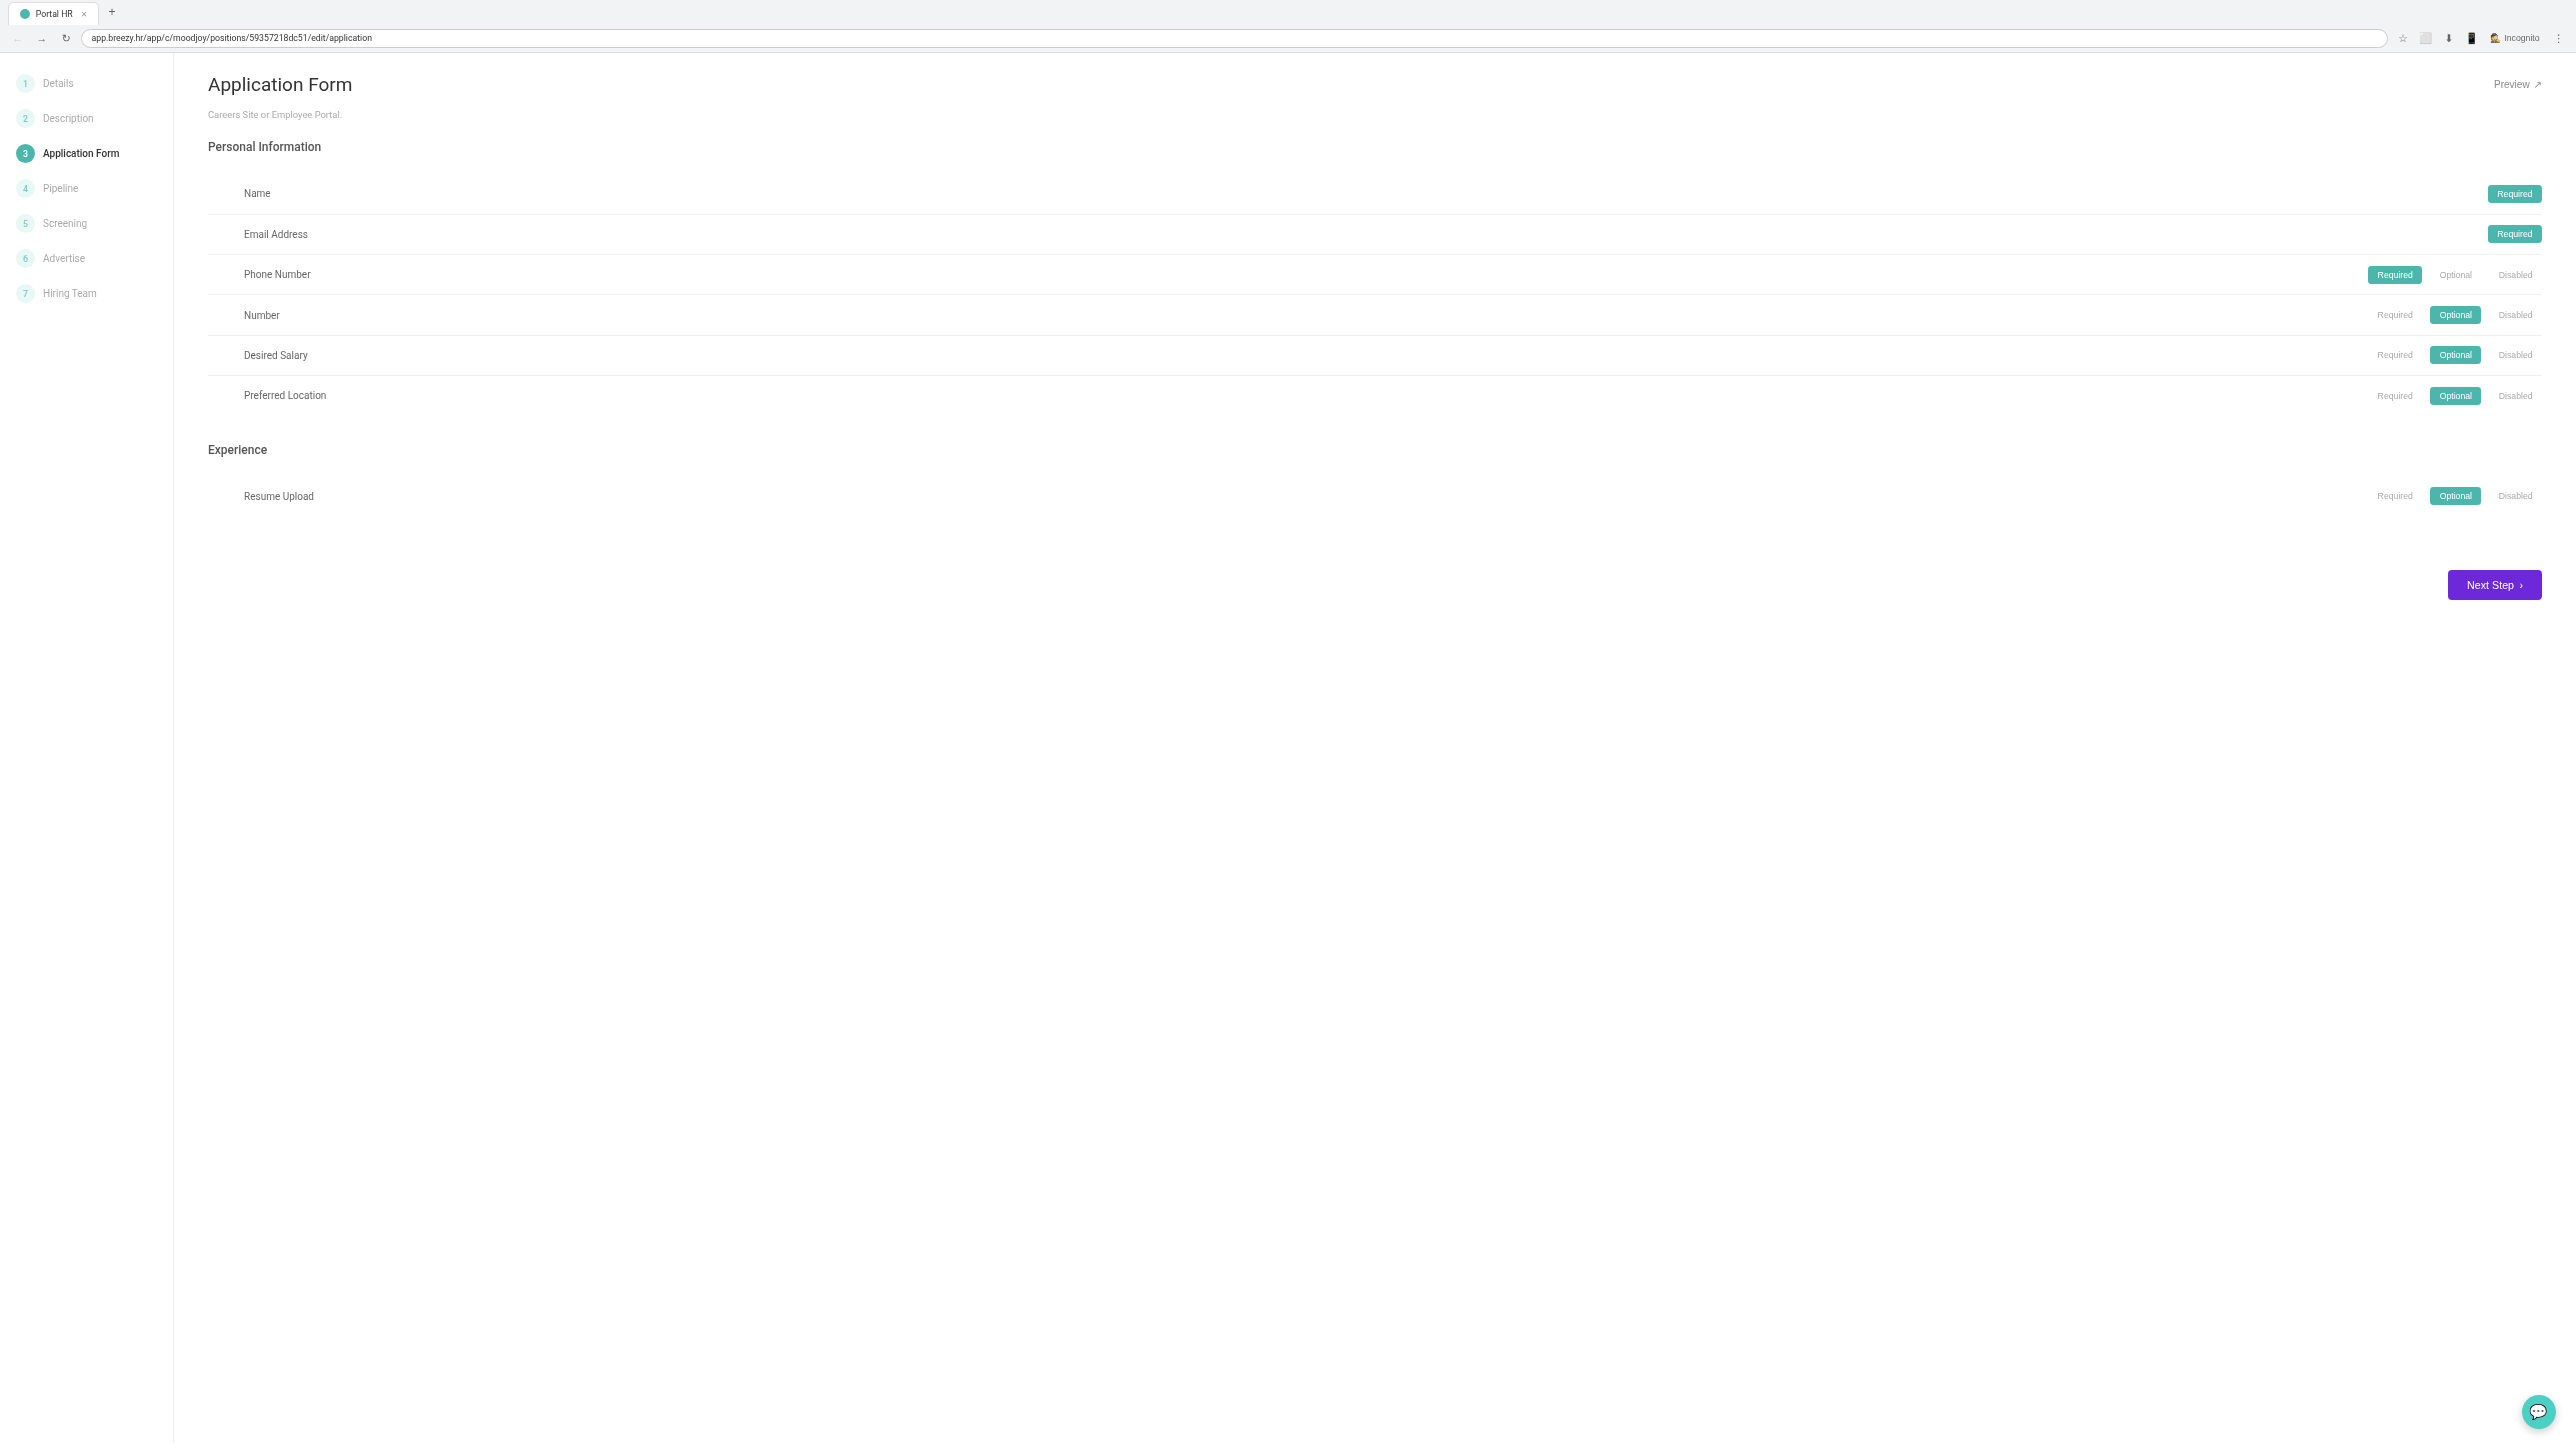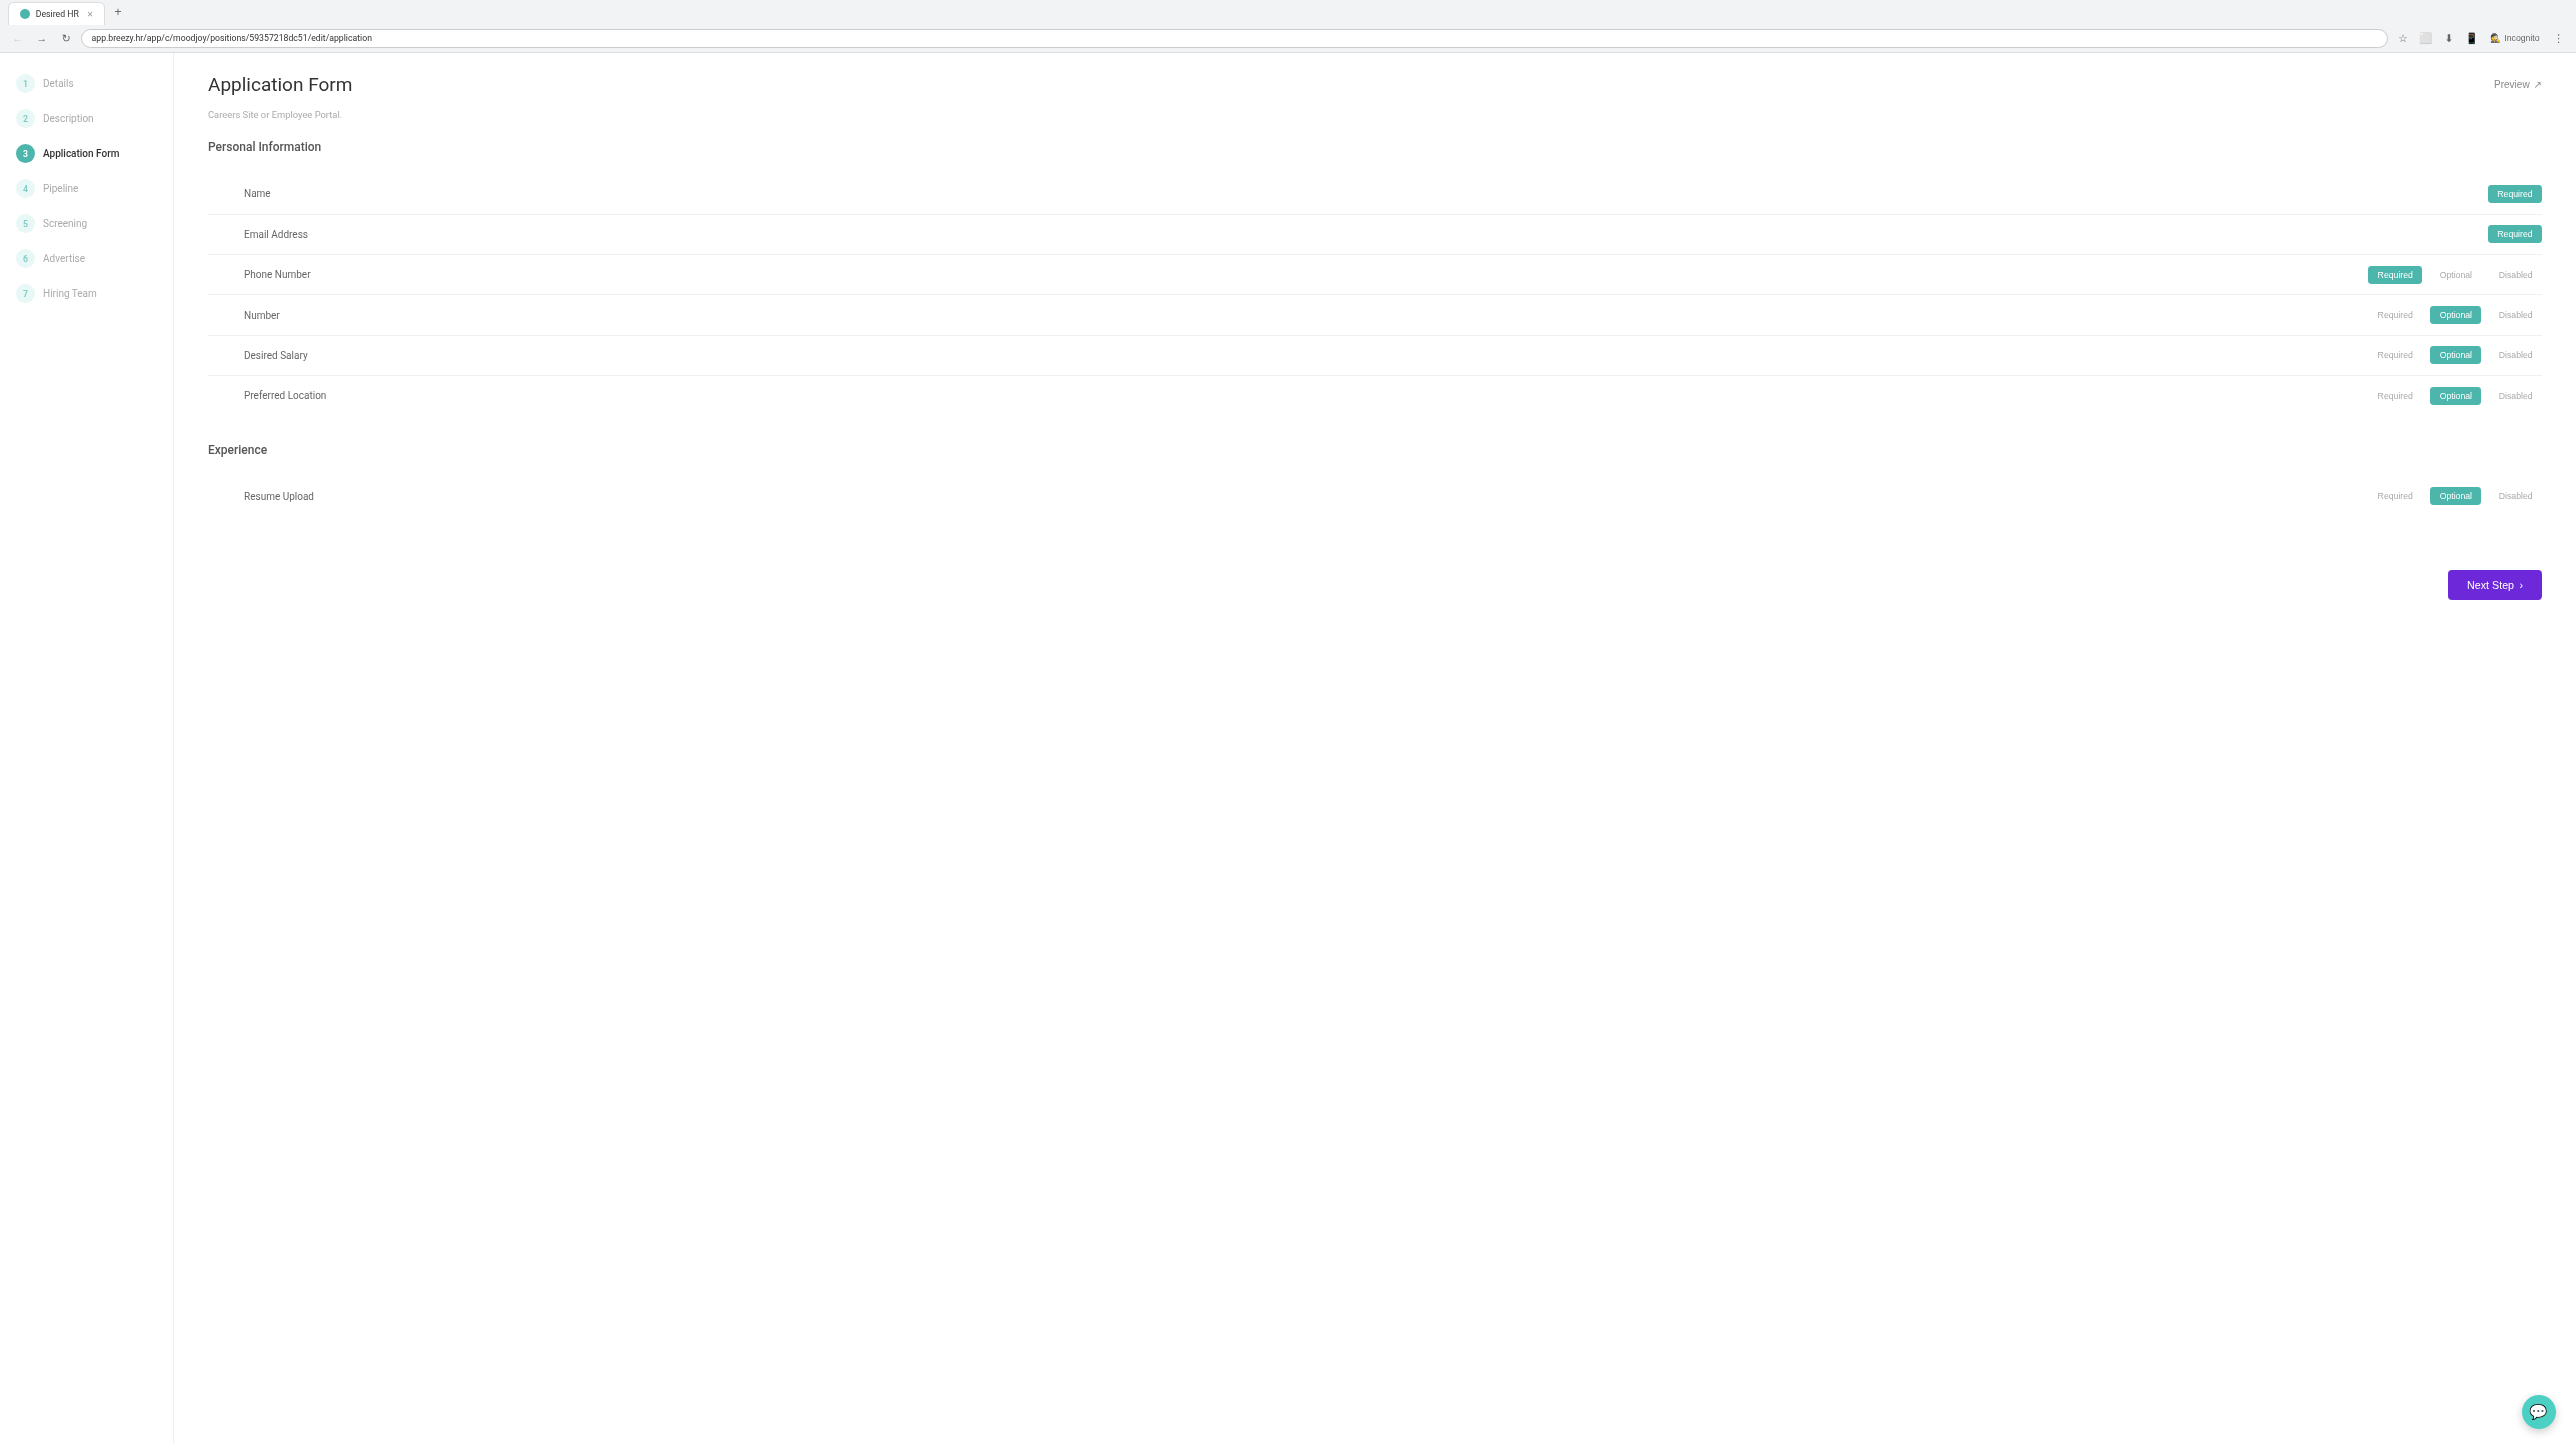--- a/index.html
+++ b/index.html
@@ -63,21 +63,21 @@
     .bottom-bar { display: flex; justify-content: flex-end; padding: 6.7px 0; }
   </style>
 </head>
 <body>
 
 <div class="browser-chrome">
 
   <div class="browser-tabs">
     <div class="browser-tab">
       <span class="tab-favicon"></span>
-      <span>Desired HR</span>
+      <span>Portal HR</span>
       <span class="tab-close">✕</span>
     </div>
     <button class="browser-tab-new">+</button>
   </div>
 
   <div class="browser-toolbar">
     <button class="browser-nav-btn disabled">←</button>
     <button class="browser-nav-btn">→</button>
     <button class="browser-nav-btn">↻</button>
     <div class="browser-address-bar">

